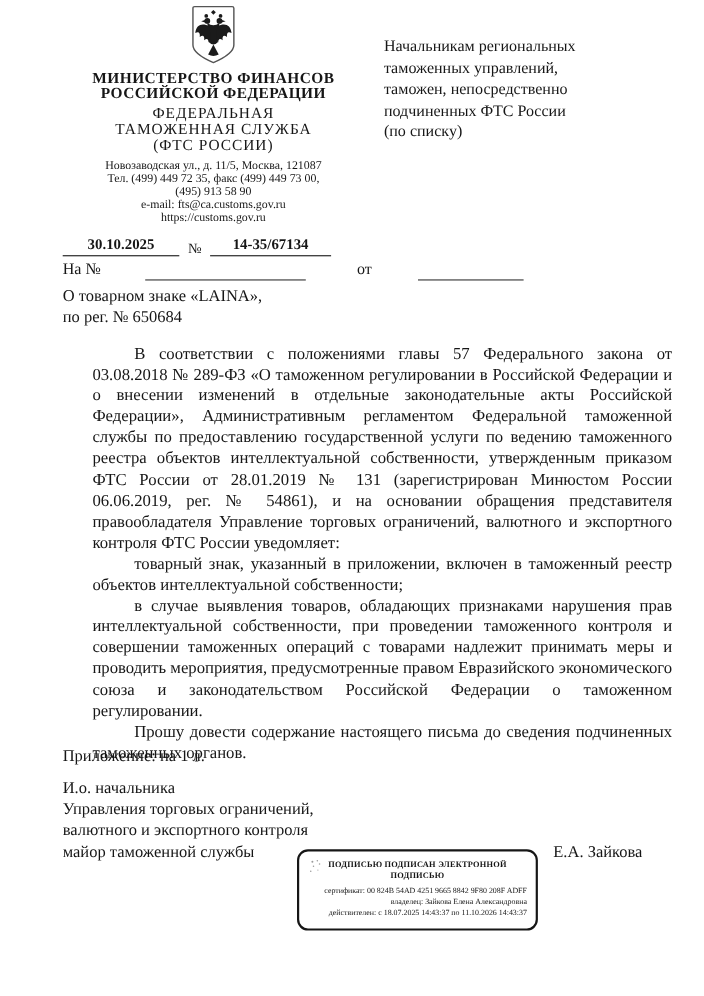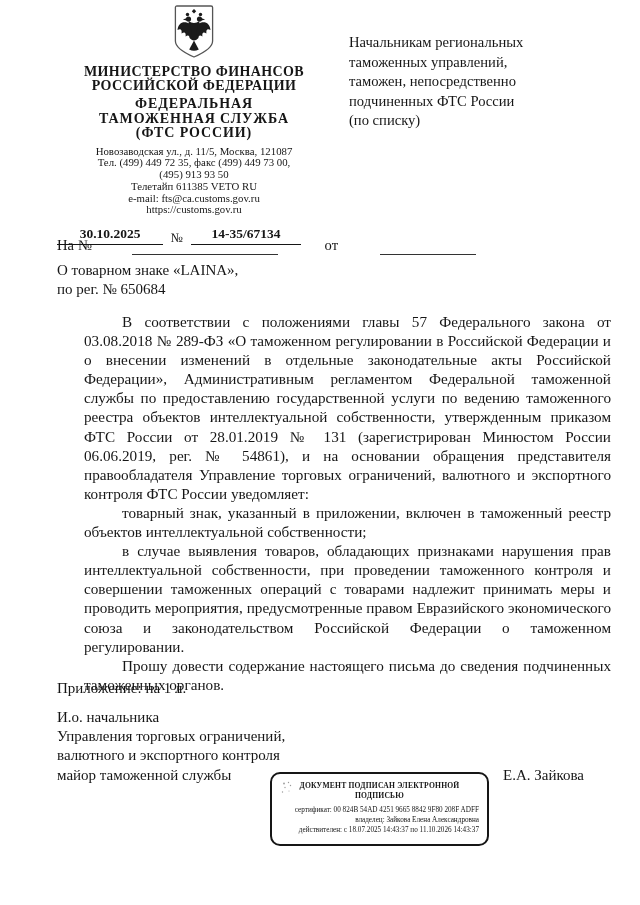--- a/index.html
+++ b/index.html
@@ -8,21 +8,21 @@
     position:relative; width:640px; height:905px; margin:0 auto;
     background:#ffffff; color:#161616;
     font-family:"Liberation Serif","DejaVu Serif",serif;
     overflow:hidden;
   }
 
   
   .letterhead { position:absolute; left:57px; top:5px; width:274px; text-align:center; }
   .emblem { display:block; margin:0 auto; }
   .ministry { margin-top:7px; font-weight:bold; font-size:14px; line-height:14px; letter-spacing:0.4px; }
-  .service  { margin-top:4px; font-weight:bold; font-size:14px;  line-height:14.5px; letter-spacing:0.9px; }
+  .service  { margin-top:4px; font-weight:normal; font-size:14px;  line-height:14.5px; letter-spacing:0.9px; }
   .contacts { margin-top:5px; font-size:10.8px; line-height:11.8px; }
   .doc-row  { margin-top:10px; display:flex; align-items:flex-start; padding-right:30px; }
   .field { border-bottom:1.6px solid #161616; font-weight:bold; font-size:13.5px; text-align:center; padding-bottom:2px; }
   .field.date { flex:0 0 106px; }
   .nsign { flex:0 0 28px; text-align:center; font-size:13px; transform:translateY(4px); }
   .field.num { flex:1 1 auto; }
 
   
   .recipient { position:absolute; left:349px; top:33px; width:238px; font-size:14.6px; line-height:19.5px; text-align:left; }
 
@@ -85,22 +85,21 @@
 
     <div class="service">
       <div>ФЕДЕРАЛЬНАЯ</div>
       <div>ТАМОЖЕННАЯ СЛУЖБА</div>
       <div>(ФТС РОССИИ)</div>
     </div>
 
     <div class="contacts">
       <div>Новозаводская ул., д. 11/5, Москва, 121087</div>
       <div>Тел. (499) 449 72 35, факс (499) 449 73 00,</div>
-      <div>(495) 913 93 50</div>
-      <div>Телетайп 611385 VETO RU</div>
+      <div>(495) 913 58 90</div>
       <div>e-mail: fts@ca.customs.gov.ru</div>
       <div>https://customs.gov.ru</div>
     </div>
 
     <div class="doc-row">
       <span class="field date">30.10.2025</span>
       <span class="nsign">№</span>
       <span class="field num">14-35/67134</span>
     </div>
   </div>
@@ -149,21 +148,21 @@
       <g fill="#9a9a9a">
         <circle cx="3" cy="2.5" r="0.9"></circle>
         <circle cx="7.5" cy="1.5" r="0.7"></circle>
         <circle cx="9.5" cy="4.5" r="0.7"></circle>
         <circle cx="4" cy="6.5" r="0.7"></circle>
         <circle cx="1.5" cy="11" r="0.7"></circle>
         <circle cx="8" cy="10" r="0.5"></circle>
       </g>
     </svg>
     <div class="stamp-title">
-      <div>ДОКУМЕНТ ПОДПИСАН ЭЛЕКТРОННОЙ</div>
+      <div>ПОДПИСЬЮ ПОДПИСАН ЭЛЕКТРОННОЙ</div>
       <div>ПОДПИСЬЮ</div>
     </div>
     <div class="stamp-details">
       <div>сертификат: 00 824B 54AD 4251 9665 8842 9F80 208F ADFF</div>
       <div>владелец: Зайкова Елена Александровна</div>
       <div>действителен: с 18.07.2025 14:43:37 по 11.10.2026 14:43:37</div>
     </div>
   </div>
 
 </div>

